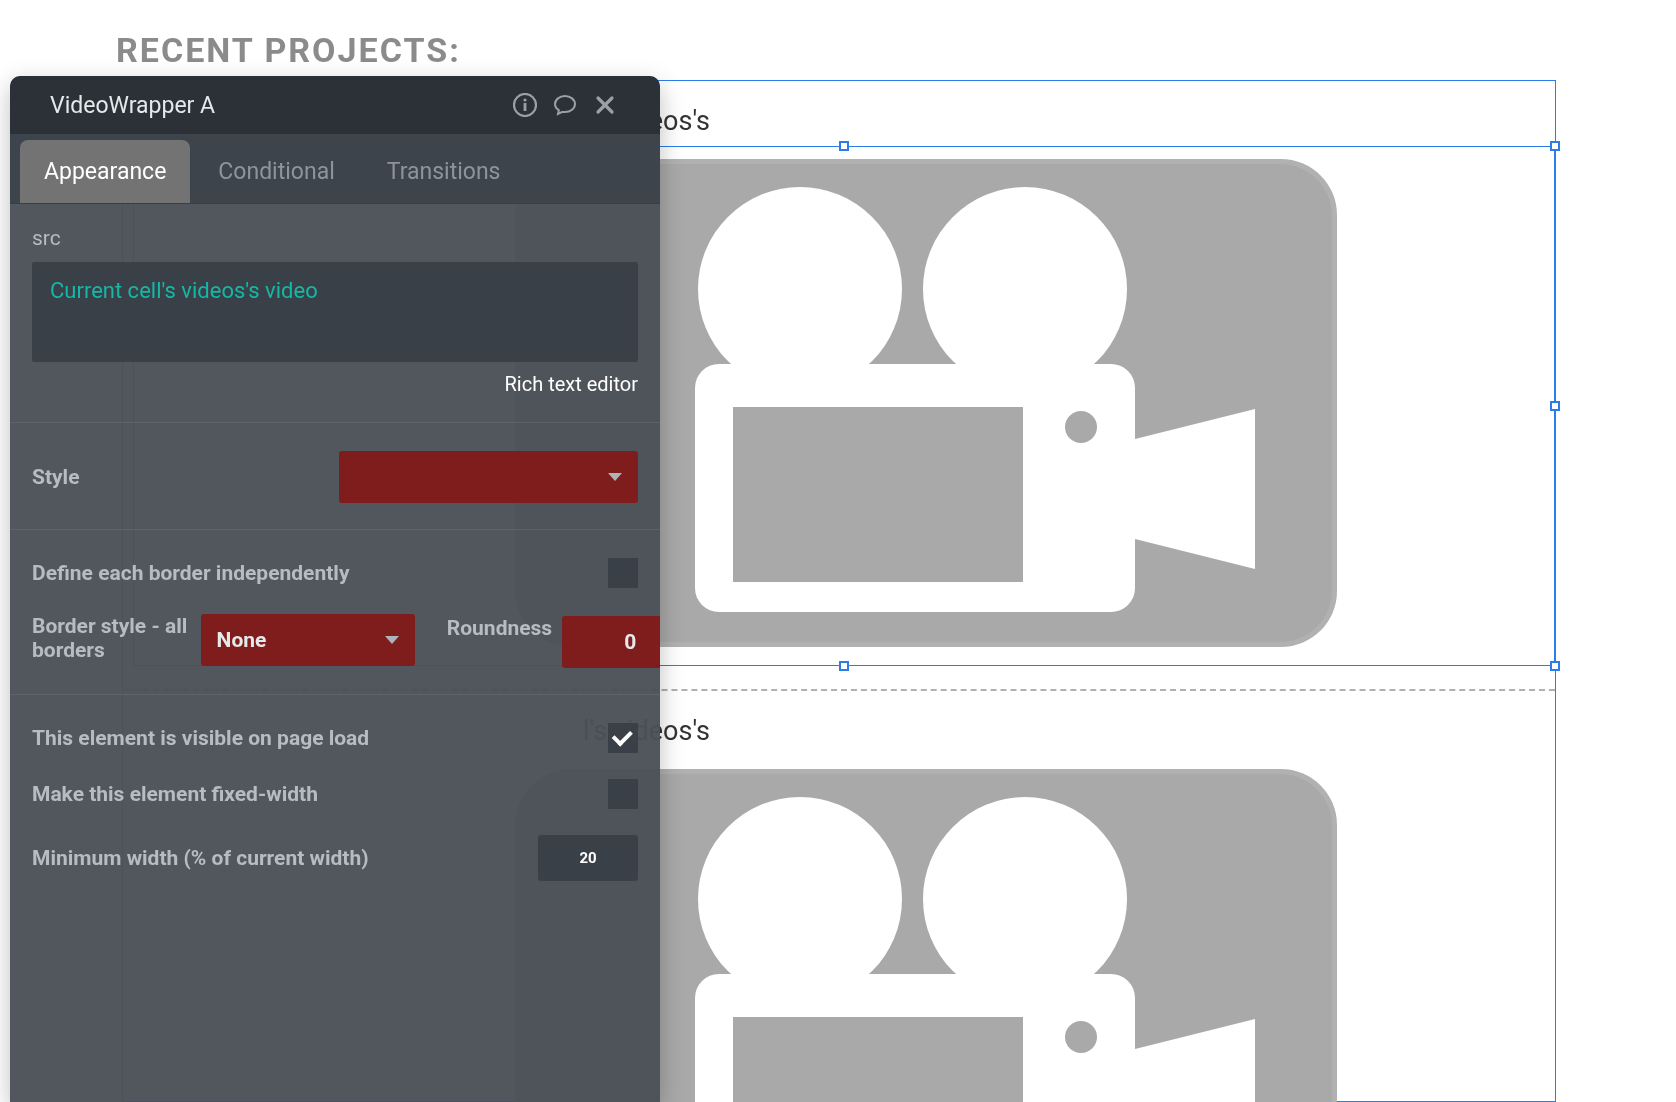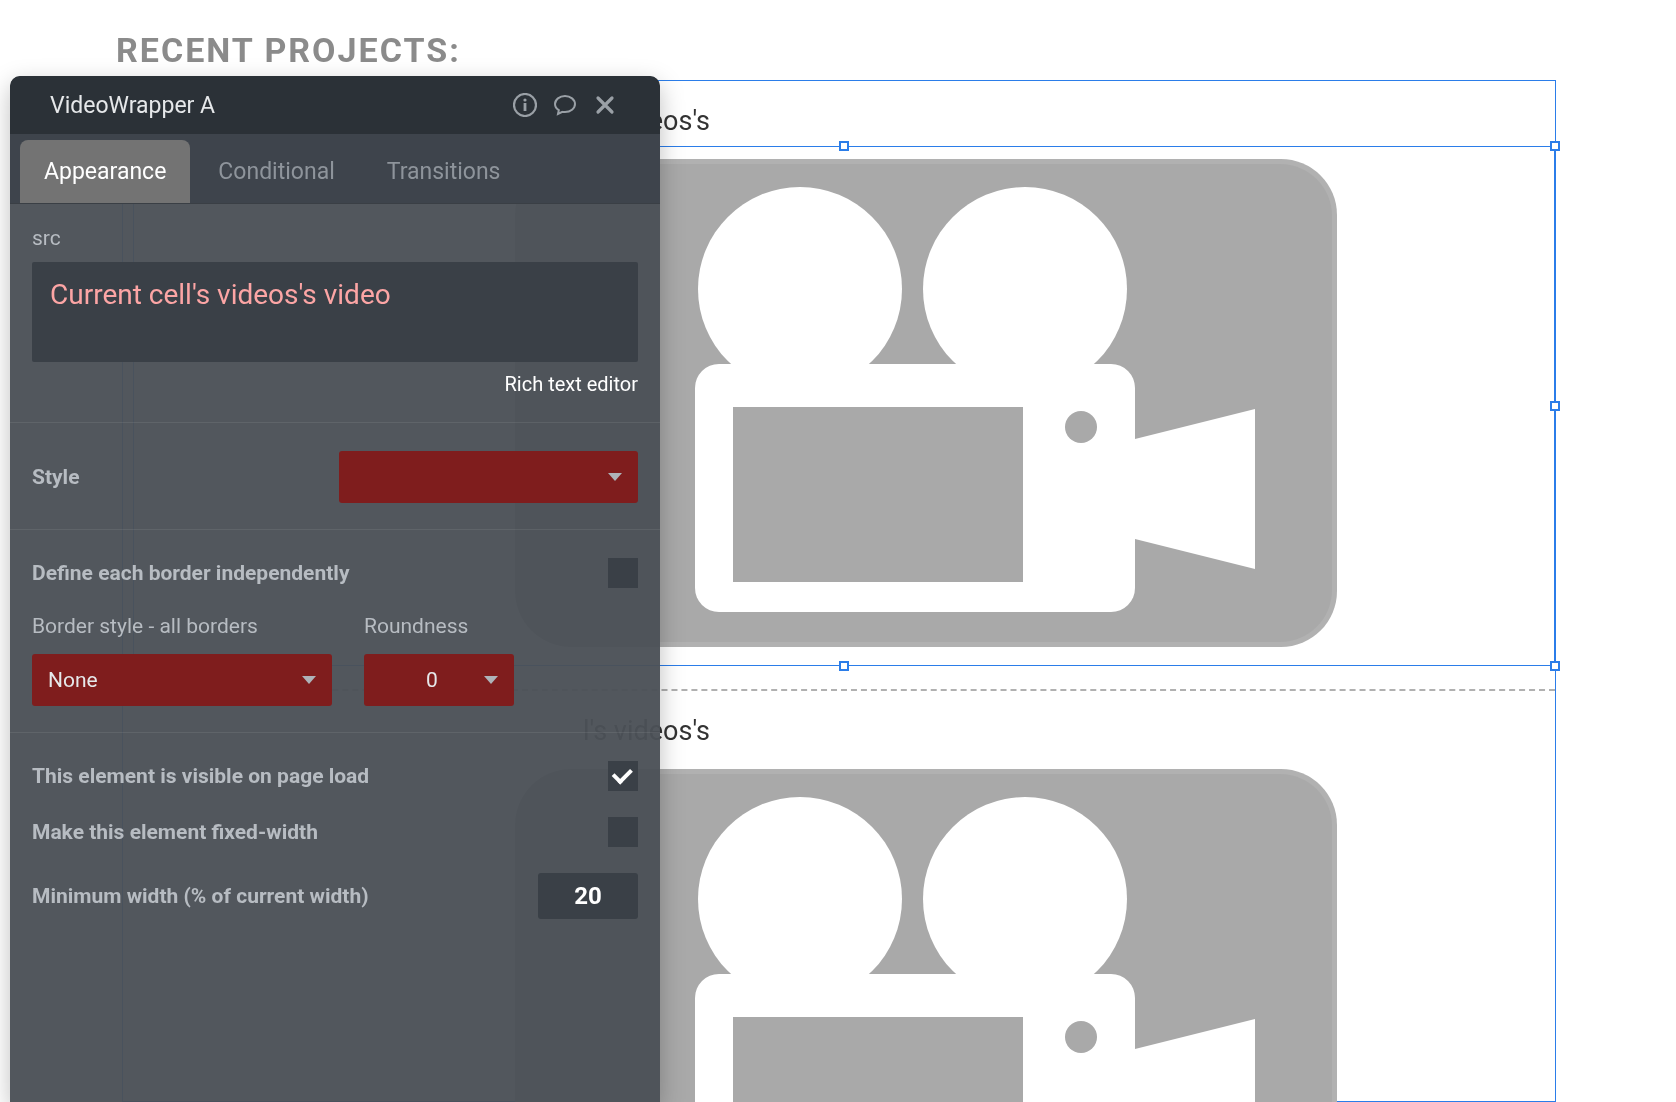--- a/index.html
+++ b/index.html
@@ -130,22 +130,22 @@
     cursor: pointer;
   }
   .expr-box {
     background: #3a4047;
     border-radius: 2px;
     min-height: 100px;
     margin-top: 12px;
     padding: 16px 18px;
   }
   .expr-text {
-    color: #fca5a5;
-    font-size: 28px;
+    color: #14b8a6;
+    font-size: 22px;
   }
   .row {
     display: flex;
     align-items: center;
     gap: 0;
     margin-top: 6px;
     font-weight: bold;
   }
   .row + .row { margin-top: 26px; }
   .row .label { flex: 1; }
@@ -182,29 +182,29 @@
     border-left: 4px solid #fff;
     border-bottom: 4px solid #fff;
     transform: rotate(-45deg) translate(1px,-2px);
   }
   .num-input {
     background: #3a4047;
     color: #fff;
     width: 100px; height: 46px;
     display: flex;
     align-items: center; justify-content: center;
-    font-size: 24px;
+    font-size: 15px;
     border-radius: 3px;
   }
   .two-col {
     display: flex;
     gap: 32px;
     align-items: flex-end;
   }
-  .col { display:flex; flex-direction: column; gap:10px; }
+  .col { display:flex; flex-direction: row; gap:10px;font-weight:bold; }
   .col .label { margin-bottom: 6px; }
   .border-select { width: 300px; }
   .round-select { width: 150px; }
 </style>
 </head>
 <body>
 
 <div class="page-heading">RECENT PROJECTS:</div>
 
 <div class="canvas">

